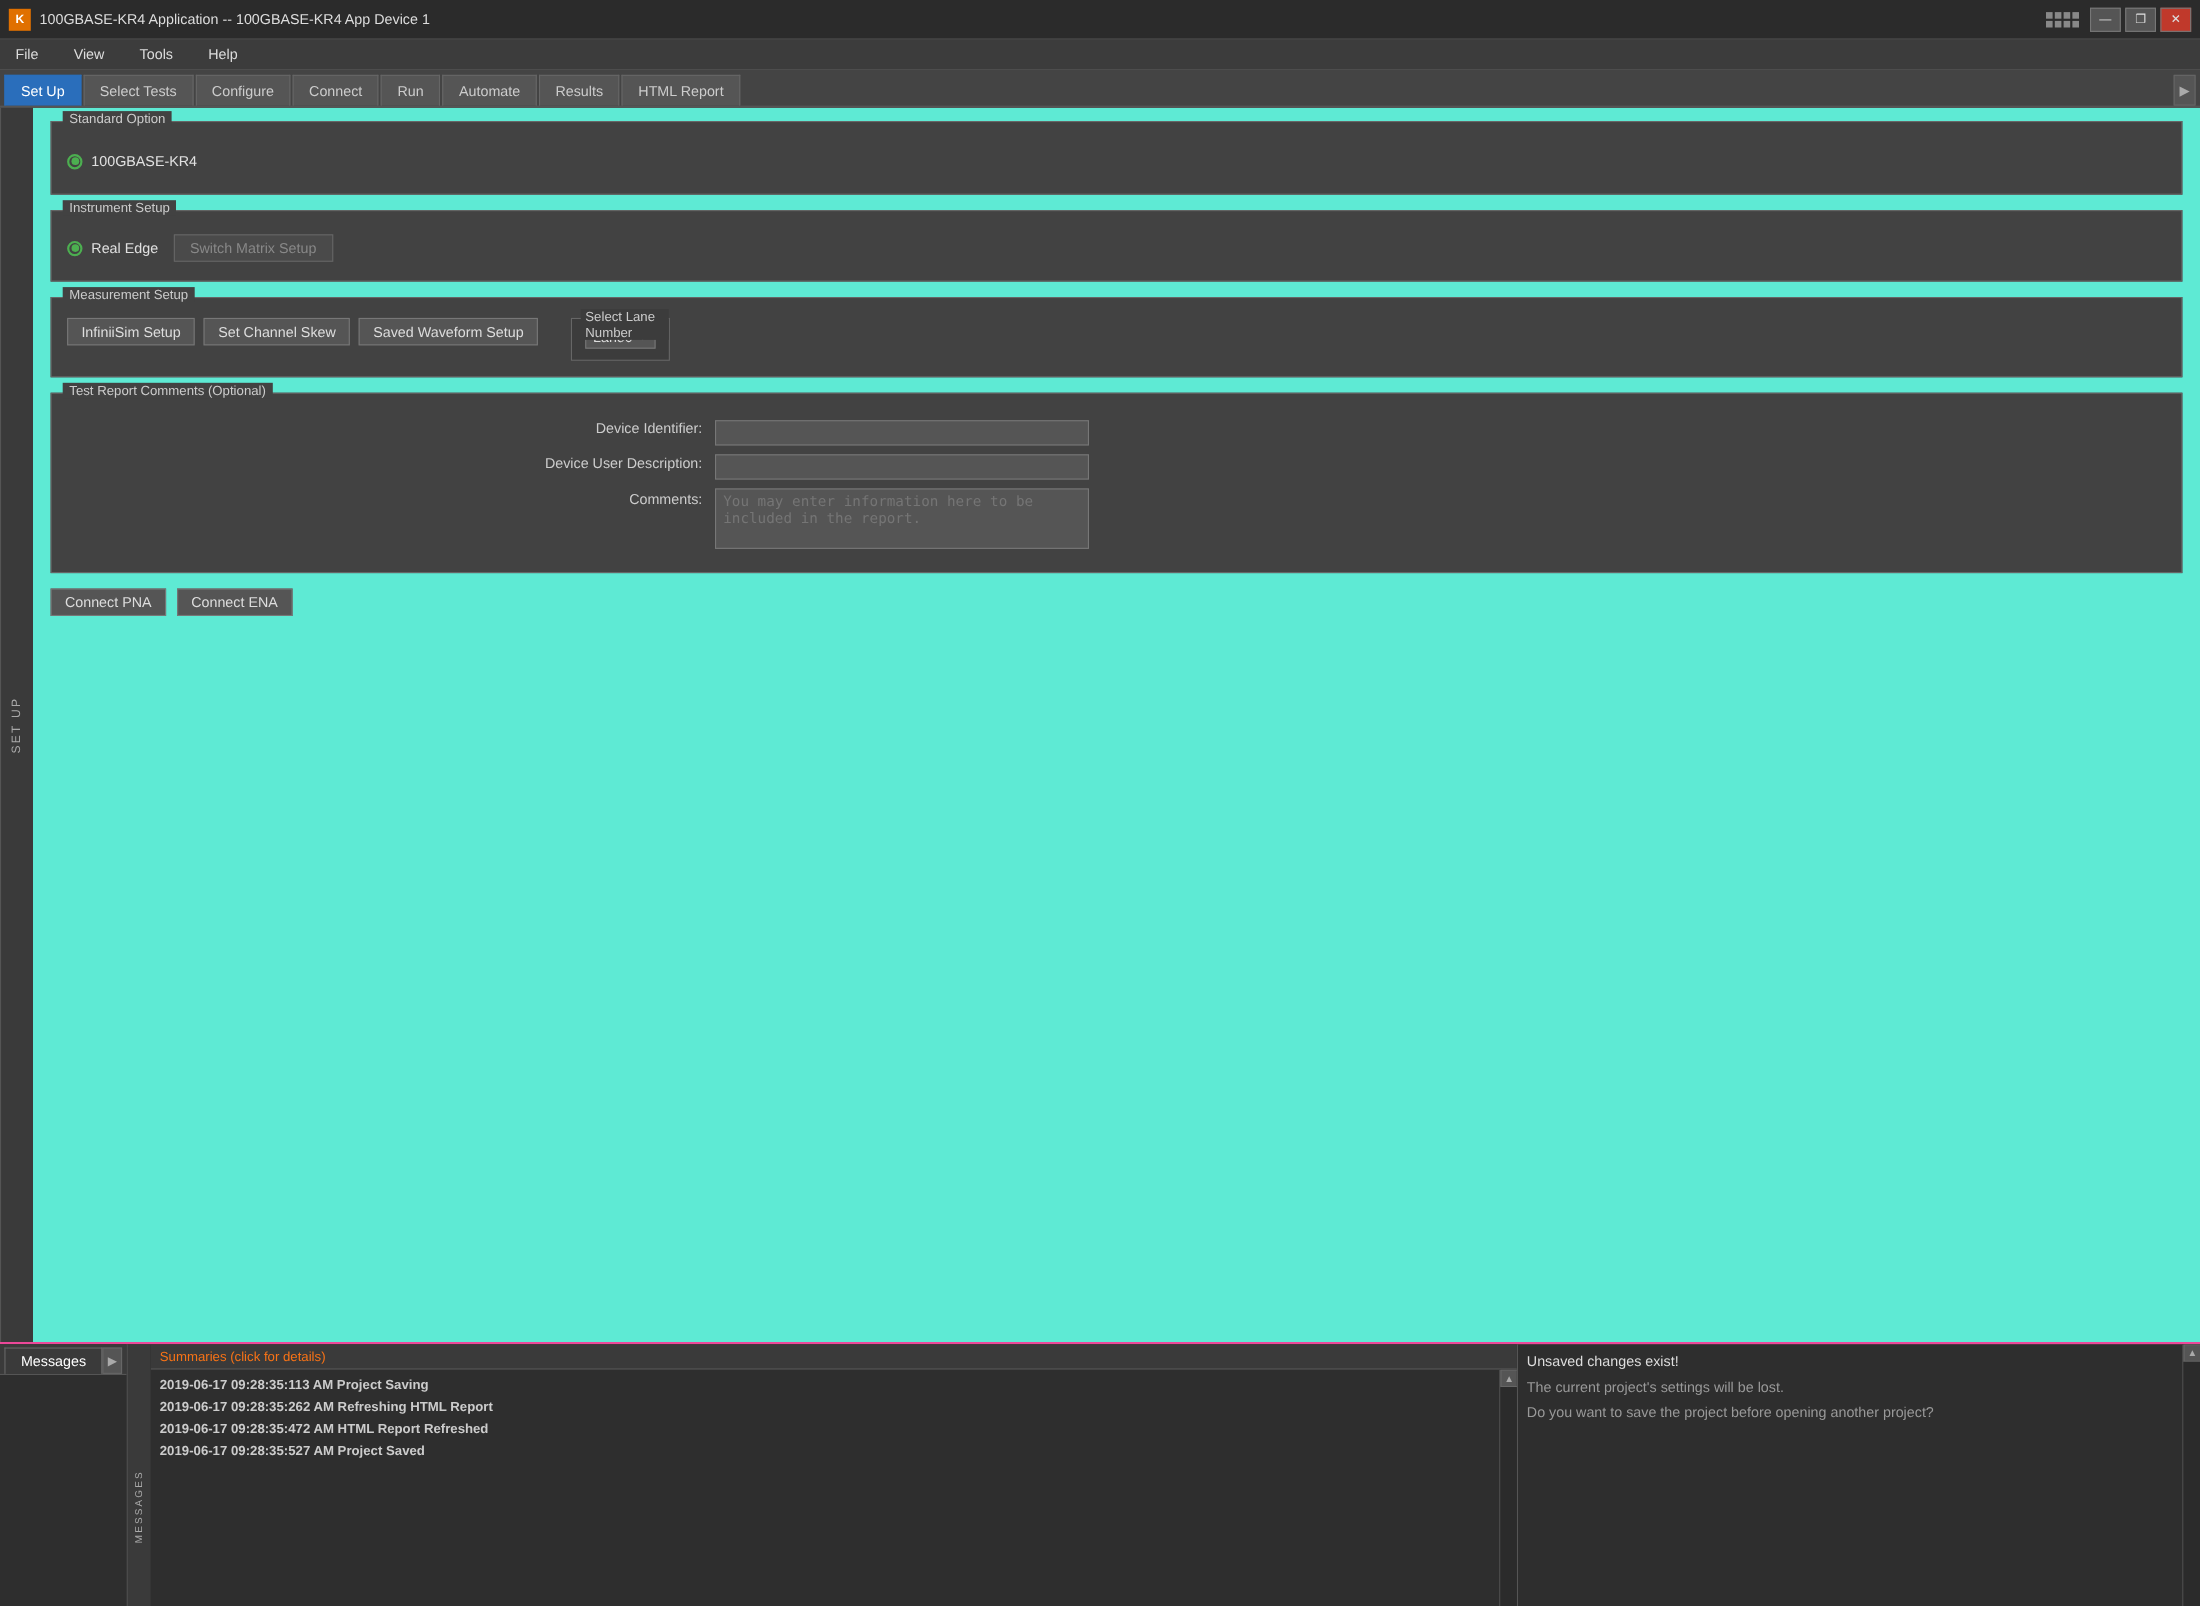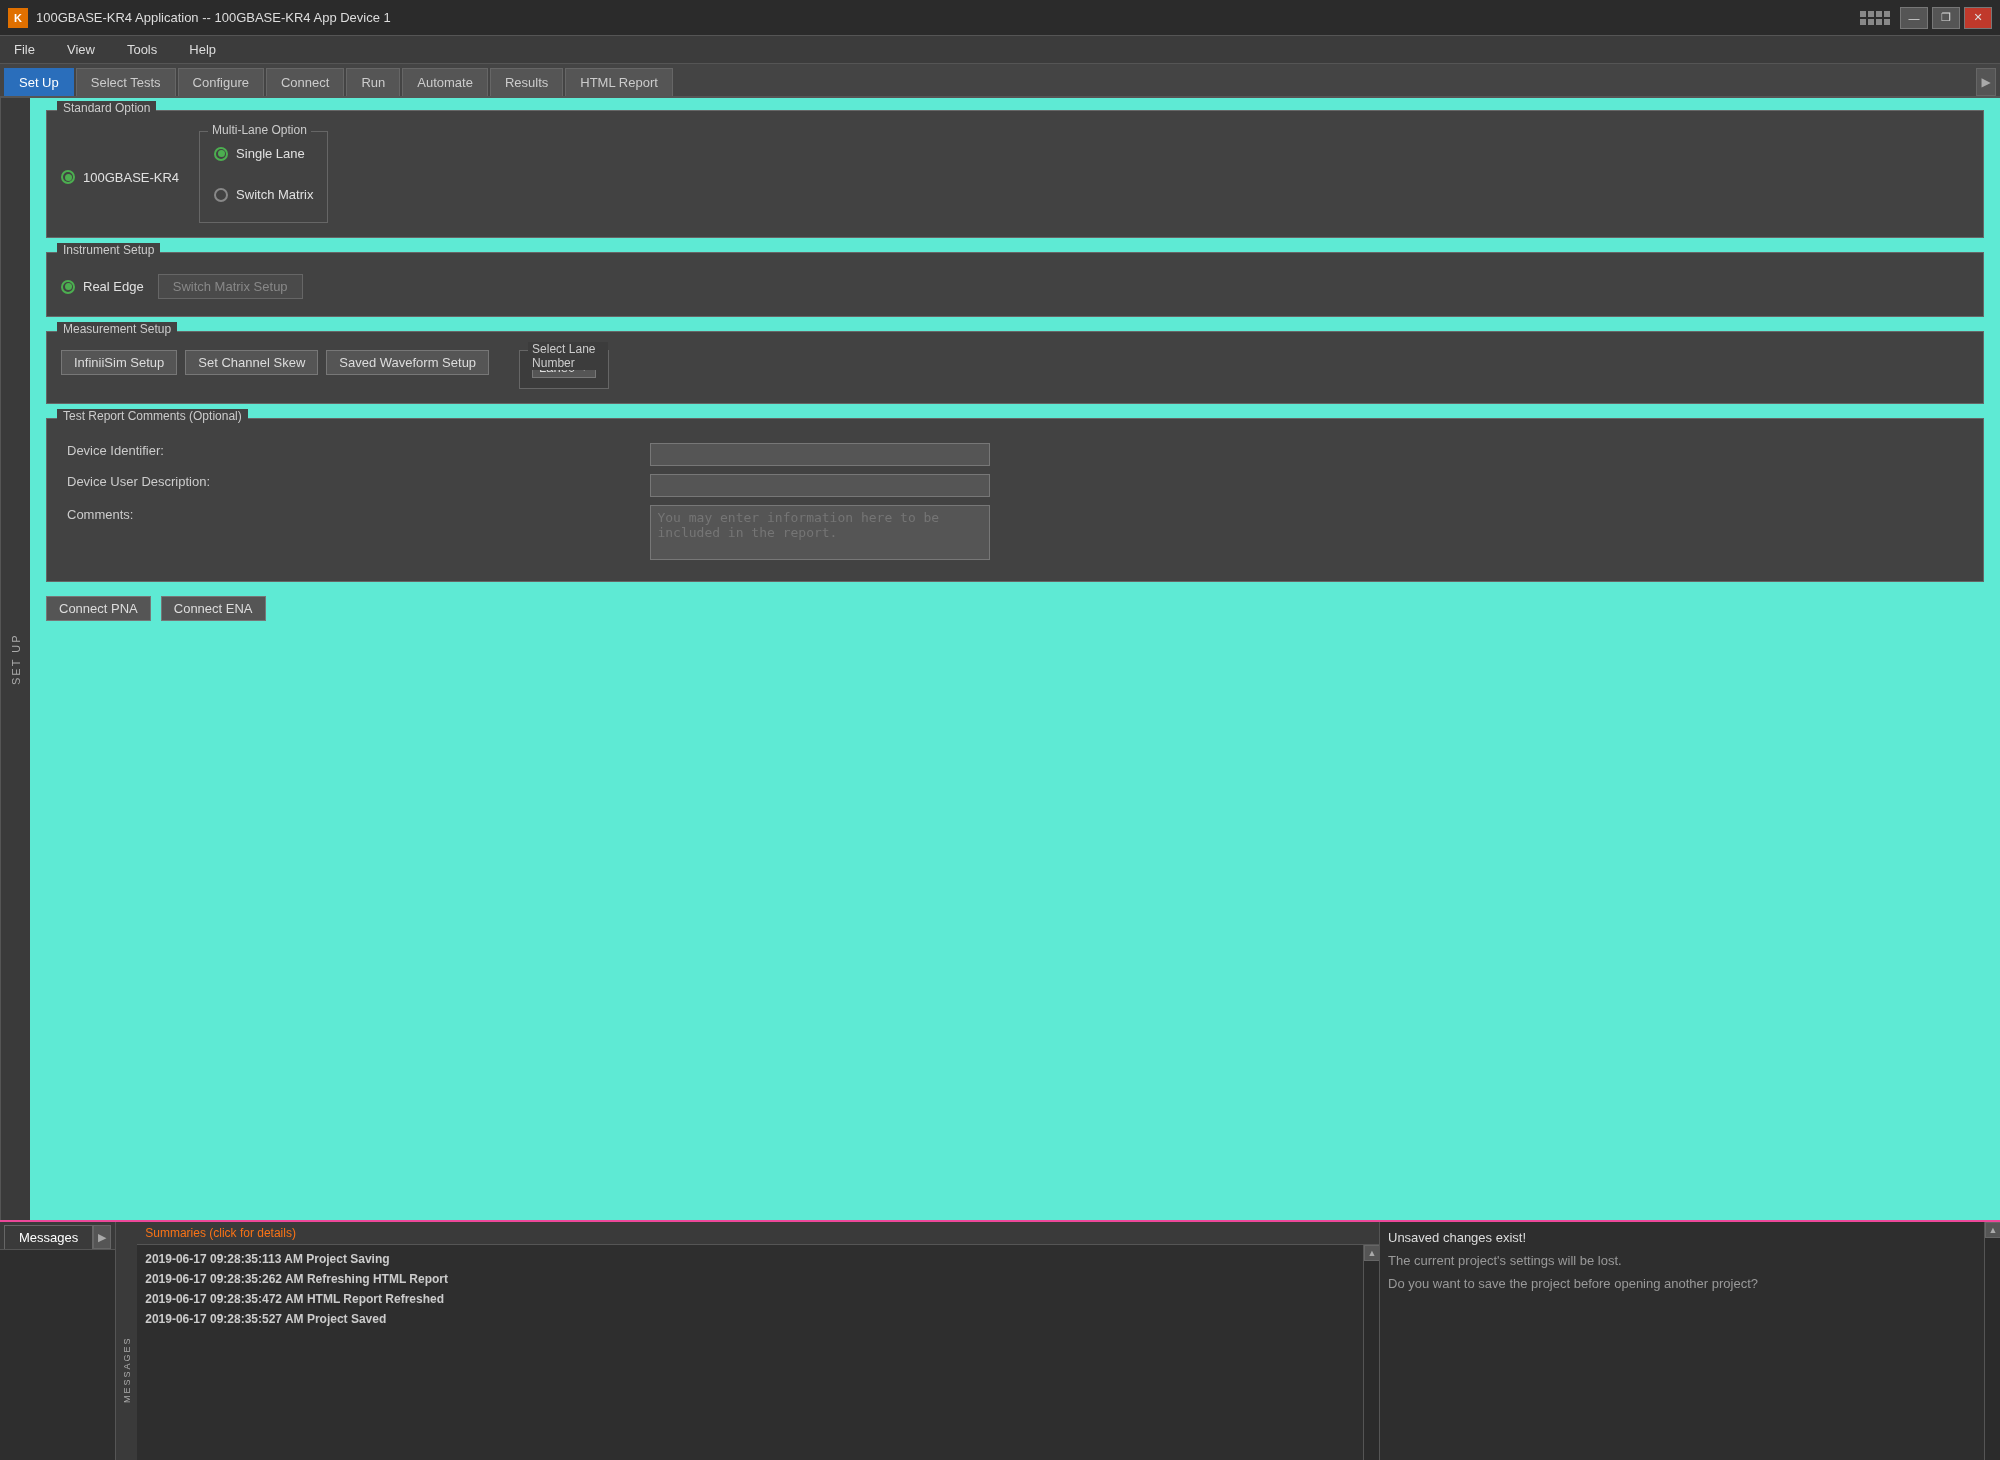--- a/index.html
+++ b/index.html
@@ -274,21 +274,21 @@
       gap: 4px;
       cursor: pointer;
       font-size: 13px;
       color: #ddd;
     }
     .dropdown-arrow { font-size: 10px; color: #aaa; }
 
     
     .form-table { width: 100%; border-collapse: collapse; }
     .form-table td { padding: 4px 6px; font-size: 13px; color: #ccc; vertical-align: top; }
-    .form-table td:first-child { white-space: nowrap; }
+    .form-table td:first-child { white-space: nowrap; text-align: right; }
     .form-input {
       width: 340px;
       background: #555;
       border: 1px solid #777;
       color: #ddd;
       padding: 3px 6px;
       font-size: 13px;
     }
     .form-textarea {
       width: 340px;
@@ -488,33 +488,20 @@
   <div class="content-panel">
 
     <div class="section-group">
       <span class="section-title">Standard Option</span>
       <div style="display:flex; align-items:center; padding-top:10px;">
         <div class="radio-group">
           <div class="radio-circle checked">
             <div class="radio-dot"></div>
           </div>
           <span class="radio-label">100GBASE-KR4</span>
-        </div>
-        <div class="multi-lane-box">
-          <span class="multi-lane-title">Multi-Lane Option</span>
-          <div class="radio-group" style="margin-top:6px;">
-            <div class="radio-circle checked">
-              <div class="radio-dot"></div>
-            </div>
-            <span class="radio-label">Single Lane</span>
-          </div>
-          <div class="radio-group">
-            <div class="radio-circle"></div>
-            <span class="radio-label">Switch Matrix</span>
-          </div>
         </div>
       </div>
     </div>
 
     <div class="section-group">
       <span class="section-title">Instrument Setup</span>
       <div class="instrument-row">
         <div class="radio-group">
           <div class="radio-circle checked">
             <div class="radio-dot"></div>

